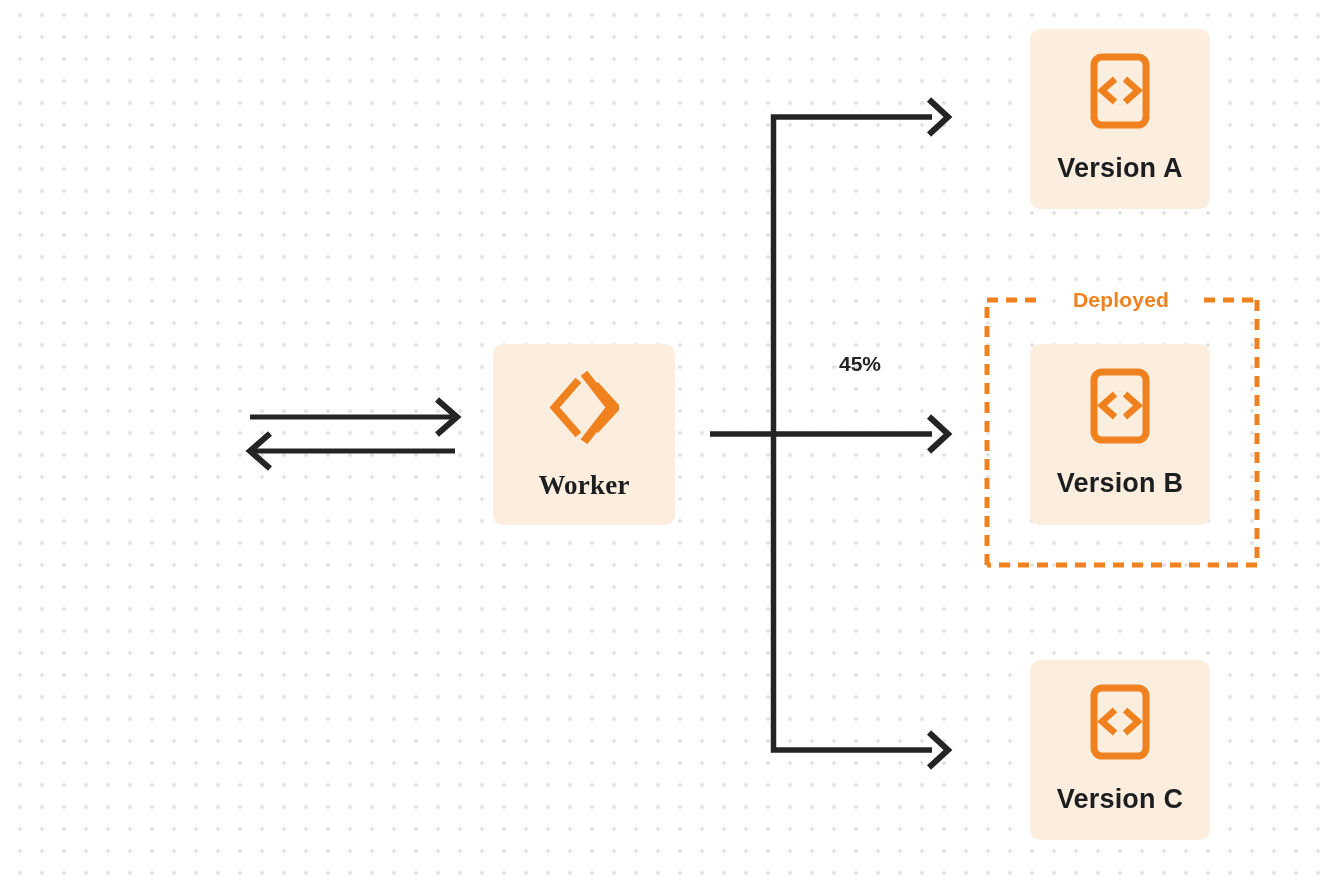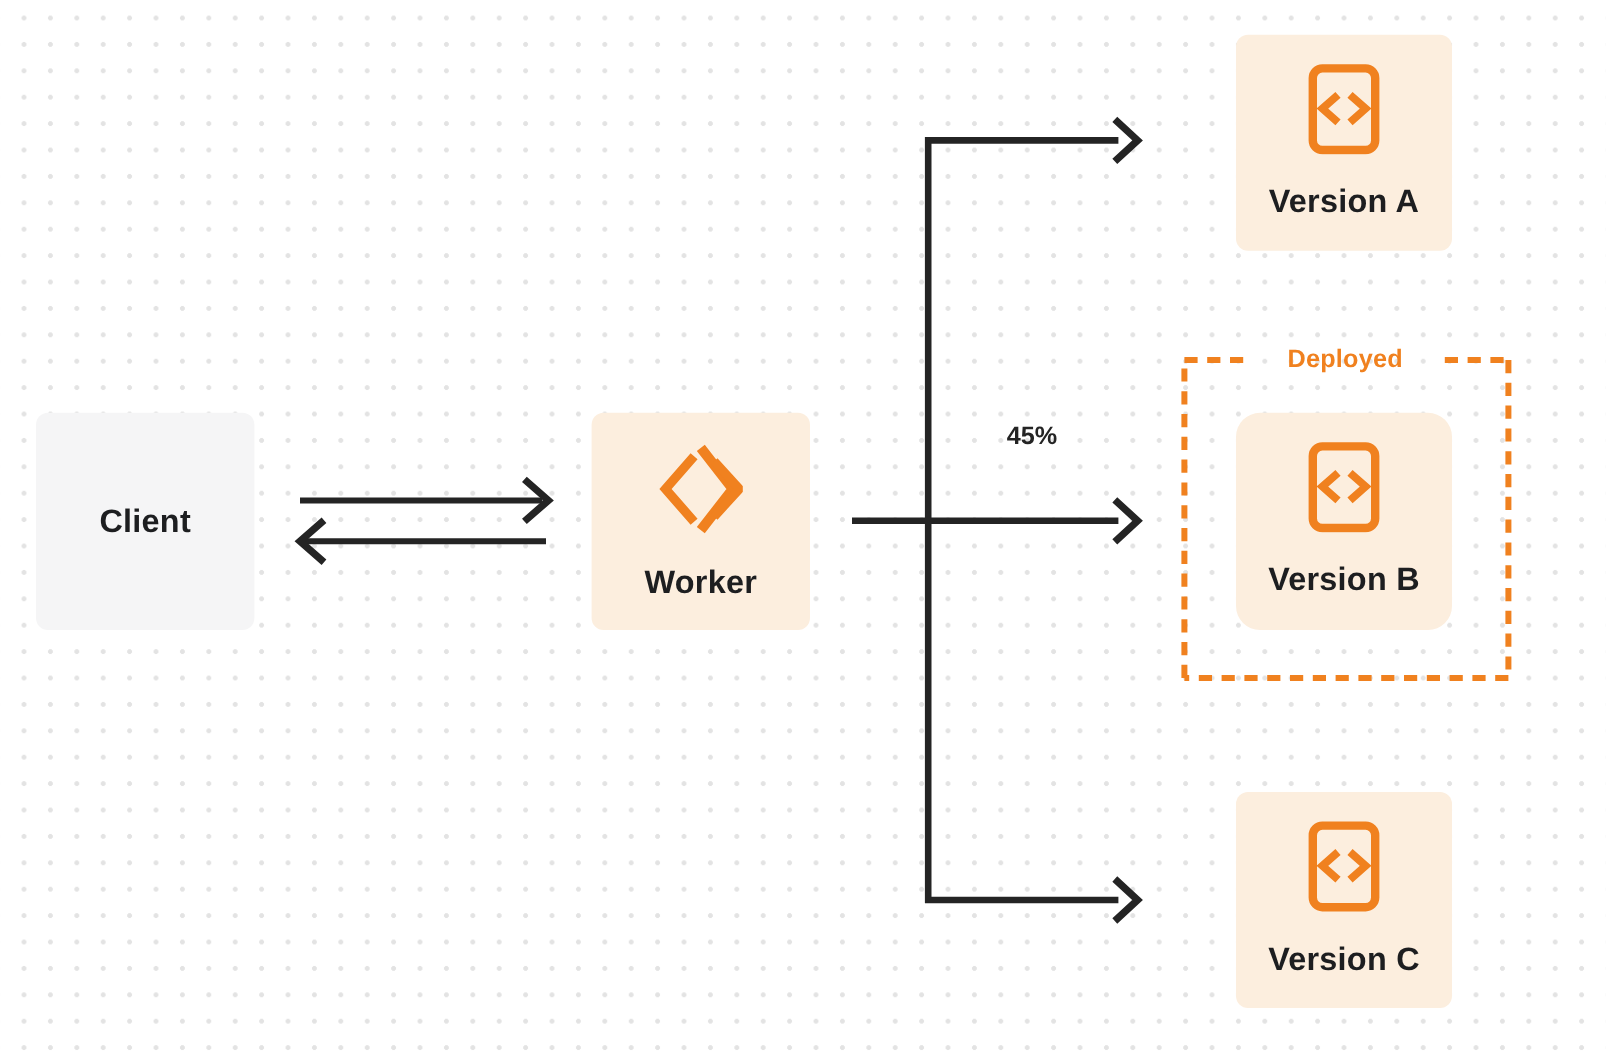--- a/index.html
+++ b/index.html
@@ -39,29 +39,29 @@
     letter-spacing:.2px;white-space:nowrap;
   }
   .node-client{
     left:30px;top:344px;width:182px;height:181px;
     background:var(--node-gray);
     justify-content:center;
   }
   .node-worker{
     left:493px;top:344px;width:182px;height:181px;
     background:var(--node-cream);
-    padding-top:25px;gap:24px;
+    padding-top:25px;gap:24px;font-family:Liberation Serif, serif;
   }
   .node-version{
     width:180px;height:180px;
     background:var(--node-cream);
     padding-top:24px;gap:24px;
   }
   .node-version-a{left:1030px;top:29px;}
-  .node-version-b{left:1030px;top:344px;height:181px;border-radius:20px;}
+  .node-version-b{left:1030px;top:344px;height:181px;}
   .node-version-c{left:1030px;top:660px;}
 
   .icon-svg{display:block;}
   .icon-stroke{stroke:var(--accent-orange);fill:none;stroke-linejoin:miter;stroke-linecap:butt;}
 
   .traffic-label{
     position:absolute;left:771px;top:347px;width:178px;
     text-align:center;color:var(--ink);
     font-weight:700;font-size:21px;line-height:34px;
   }
@@ -107,23 +107,20 @@
       <path class="dash" d="M987 565 V300"></path>
     </g>
   </svg>
 
   <div class="deployed-label">Deployed</div>
 
   <div class="traffic-label">
     <div class="line1">45%</div>
   </div>
 
-  <div class="node node-client">
-    <span class="label">Client</span>
-  </div>
 
   <div class="node node-worker">
     <svg class="icon-svg" width="70" height="77" viewBox="0 0 100 110" xmlns="http://www.w3.org/2000/svg">
       <path class="icon-stroke" stroke-width="11" d="M42 16 L8 55 L42 94"></path>
       <path class="icon-stroke" stroke-width="12" d="M50 6 L88 55 L50 104"></path>
       <path class="icon-stroke" stroke-width="10.5" d="M66 22 L96 55 L66 88"></path>
     </svg>
     <span class="label">Worker</span>
   </div>
 

